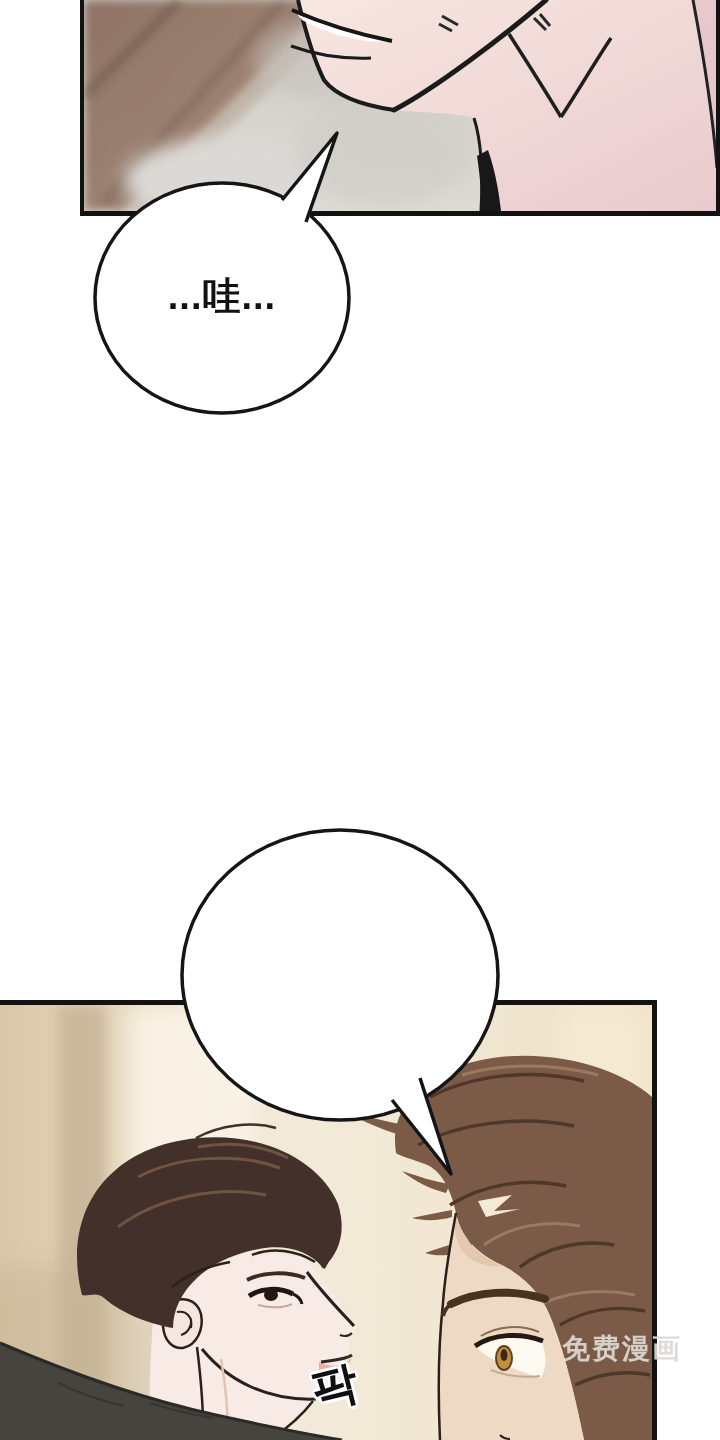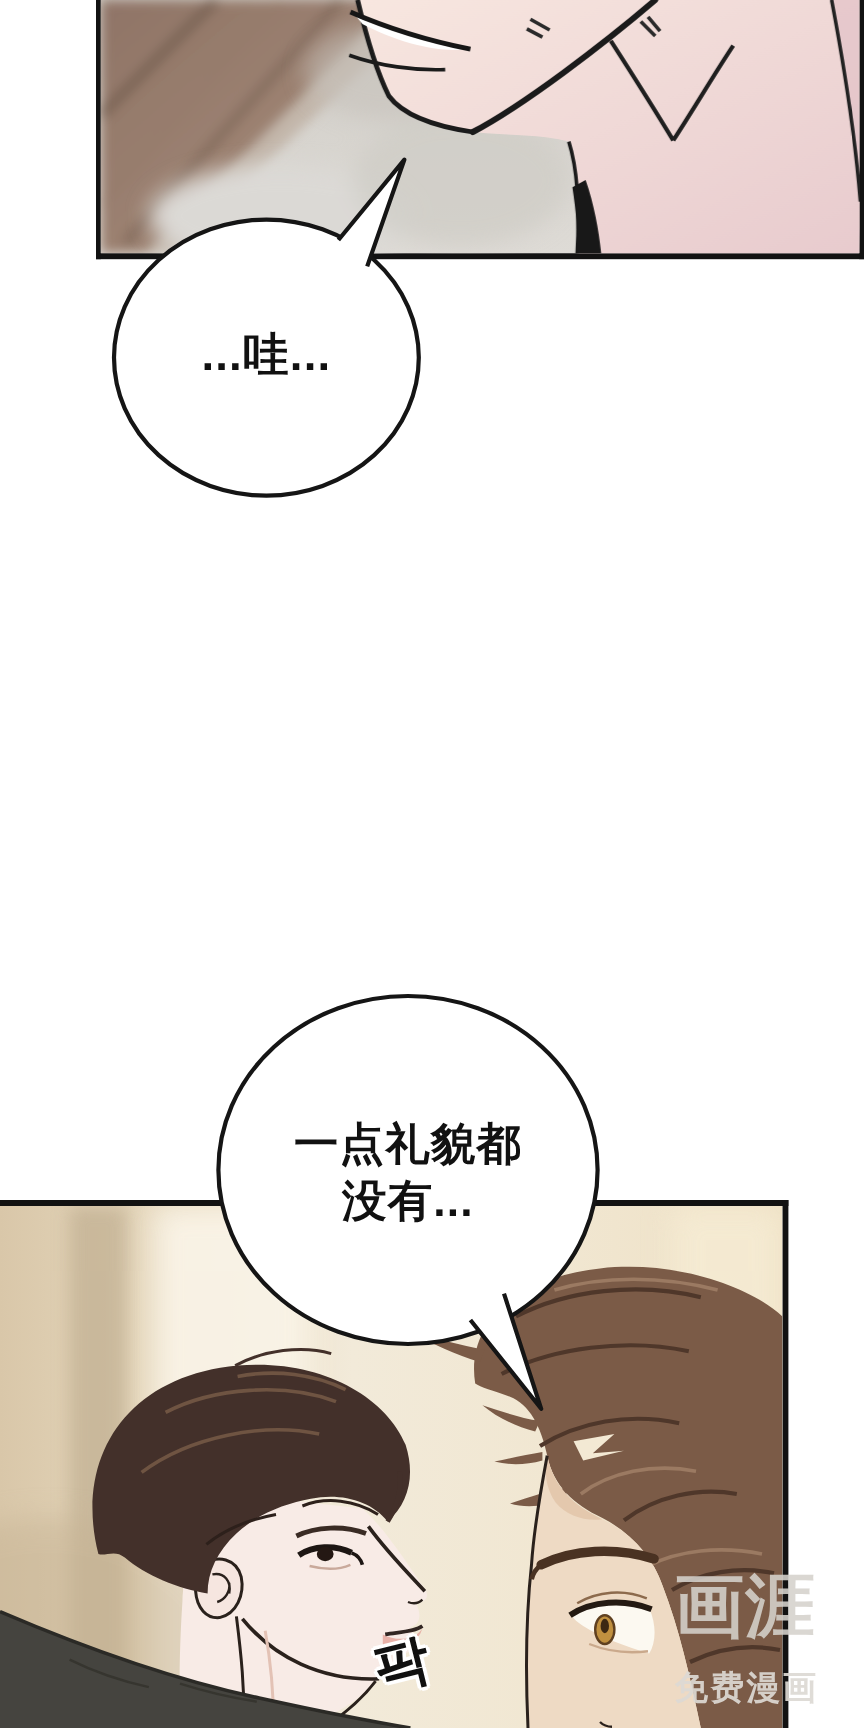--- a/index.html
+++ b/index.html
@@ -215,25 +215,20 @@
     <polygon points="222,85 277,18 246,107" fill="#ffffff"></polygon>
     <path d="M222,85 L277,18 L246,107" fill="none" stroke="#151515" stroke-width="3.5" stroke-linejoin="round"></path>
   </svg>
   <div class="bubble-text bubble-text-1">...哇...</div>
 
   <svg class="bubble-svg bubble2" viewBox="0 0 340 370">
     <ellipse cx="170" cy="157" rx="158" ry="145" fill="#ffffff" stroke="#151515" stroke-width="3.5"></ellipse>
     <polygon points="222,282 250,260 281,356" fill="#ffffff"></polygon>
     <path d="M222,282 L281,356 L250,260" fill="none" stroke="#151515" stroke-width="3.5" stroke-linejoin="round"></path>
   </svg>
-  <div class="bubble-text bubble-text-2">
-    <div>一点礼貌都</div>
-    <div>没有...</div>
-  </div>
 
   <div class="sfx">팍</div>
 
   <div class="watermark">
-    <div class="wm-logo">画涯</div>
     <div class="wm-tagline">免费漫画</div>
   </div>
 
 </div>
 
 </body></html>

